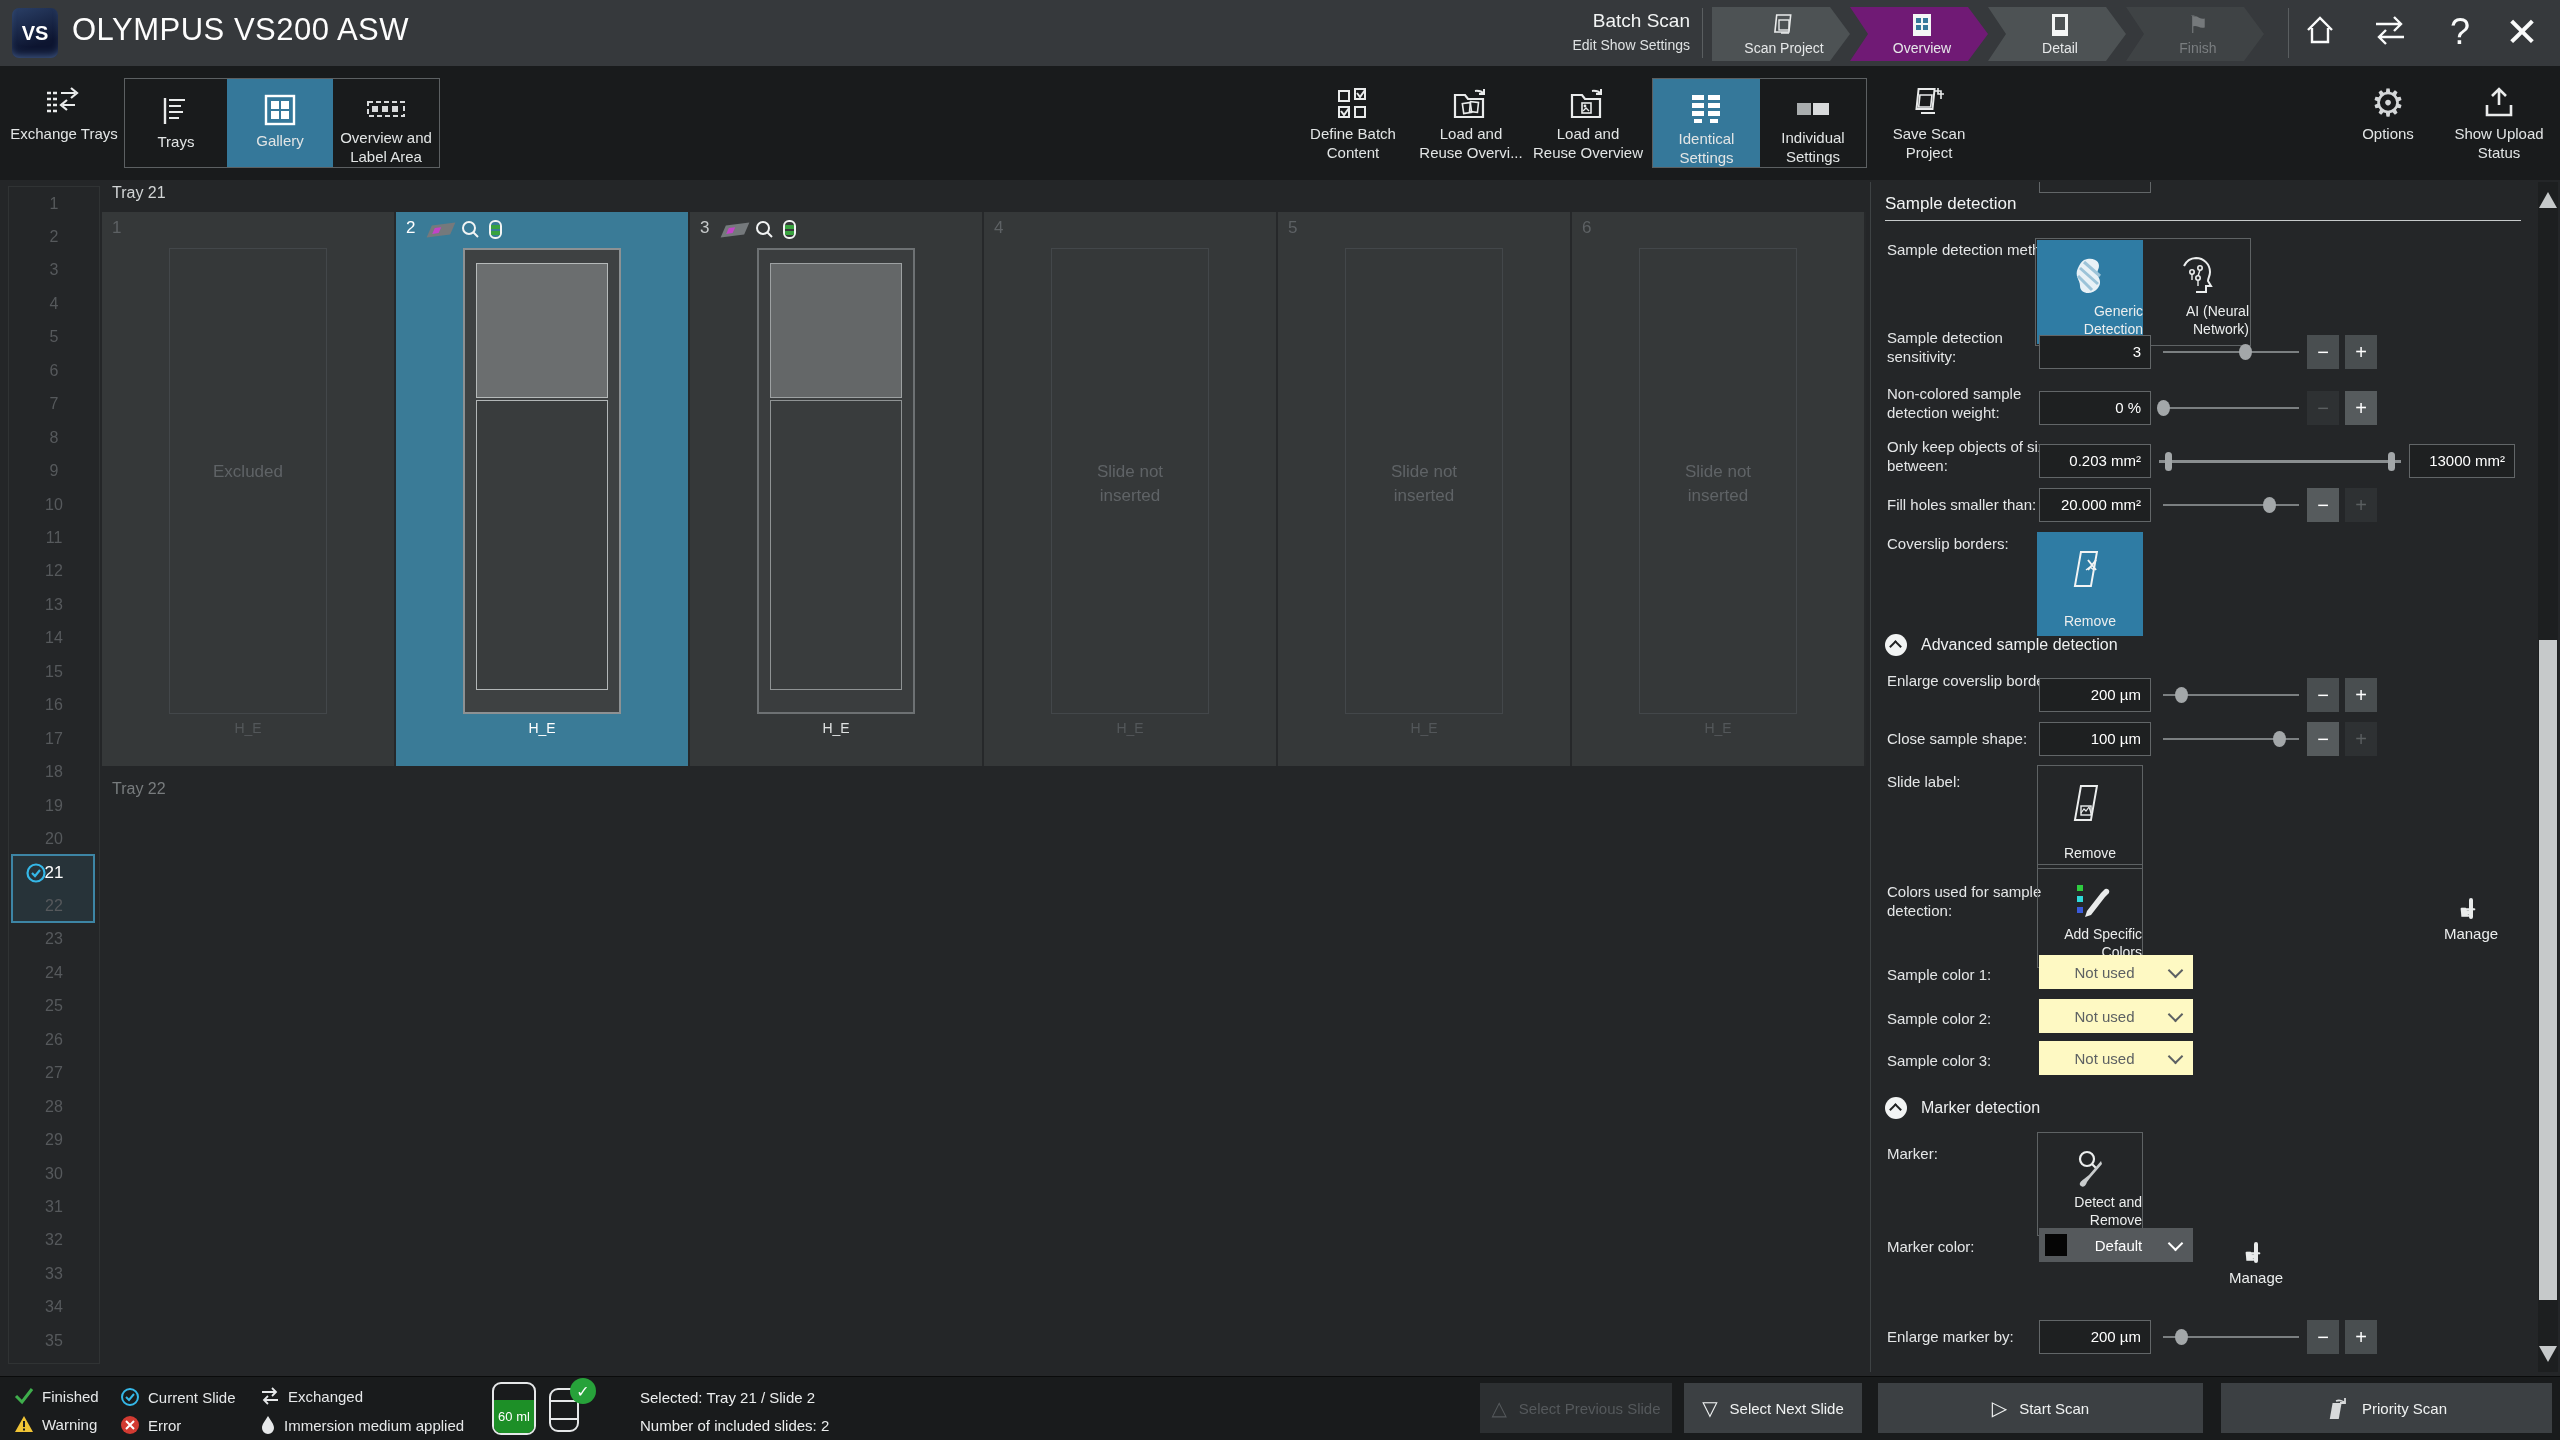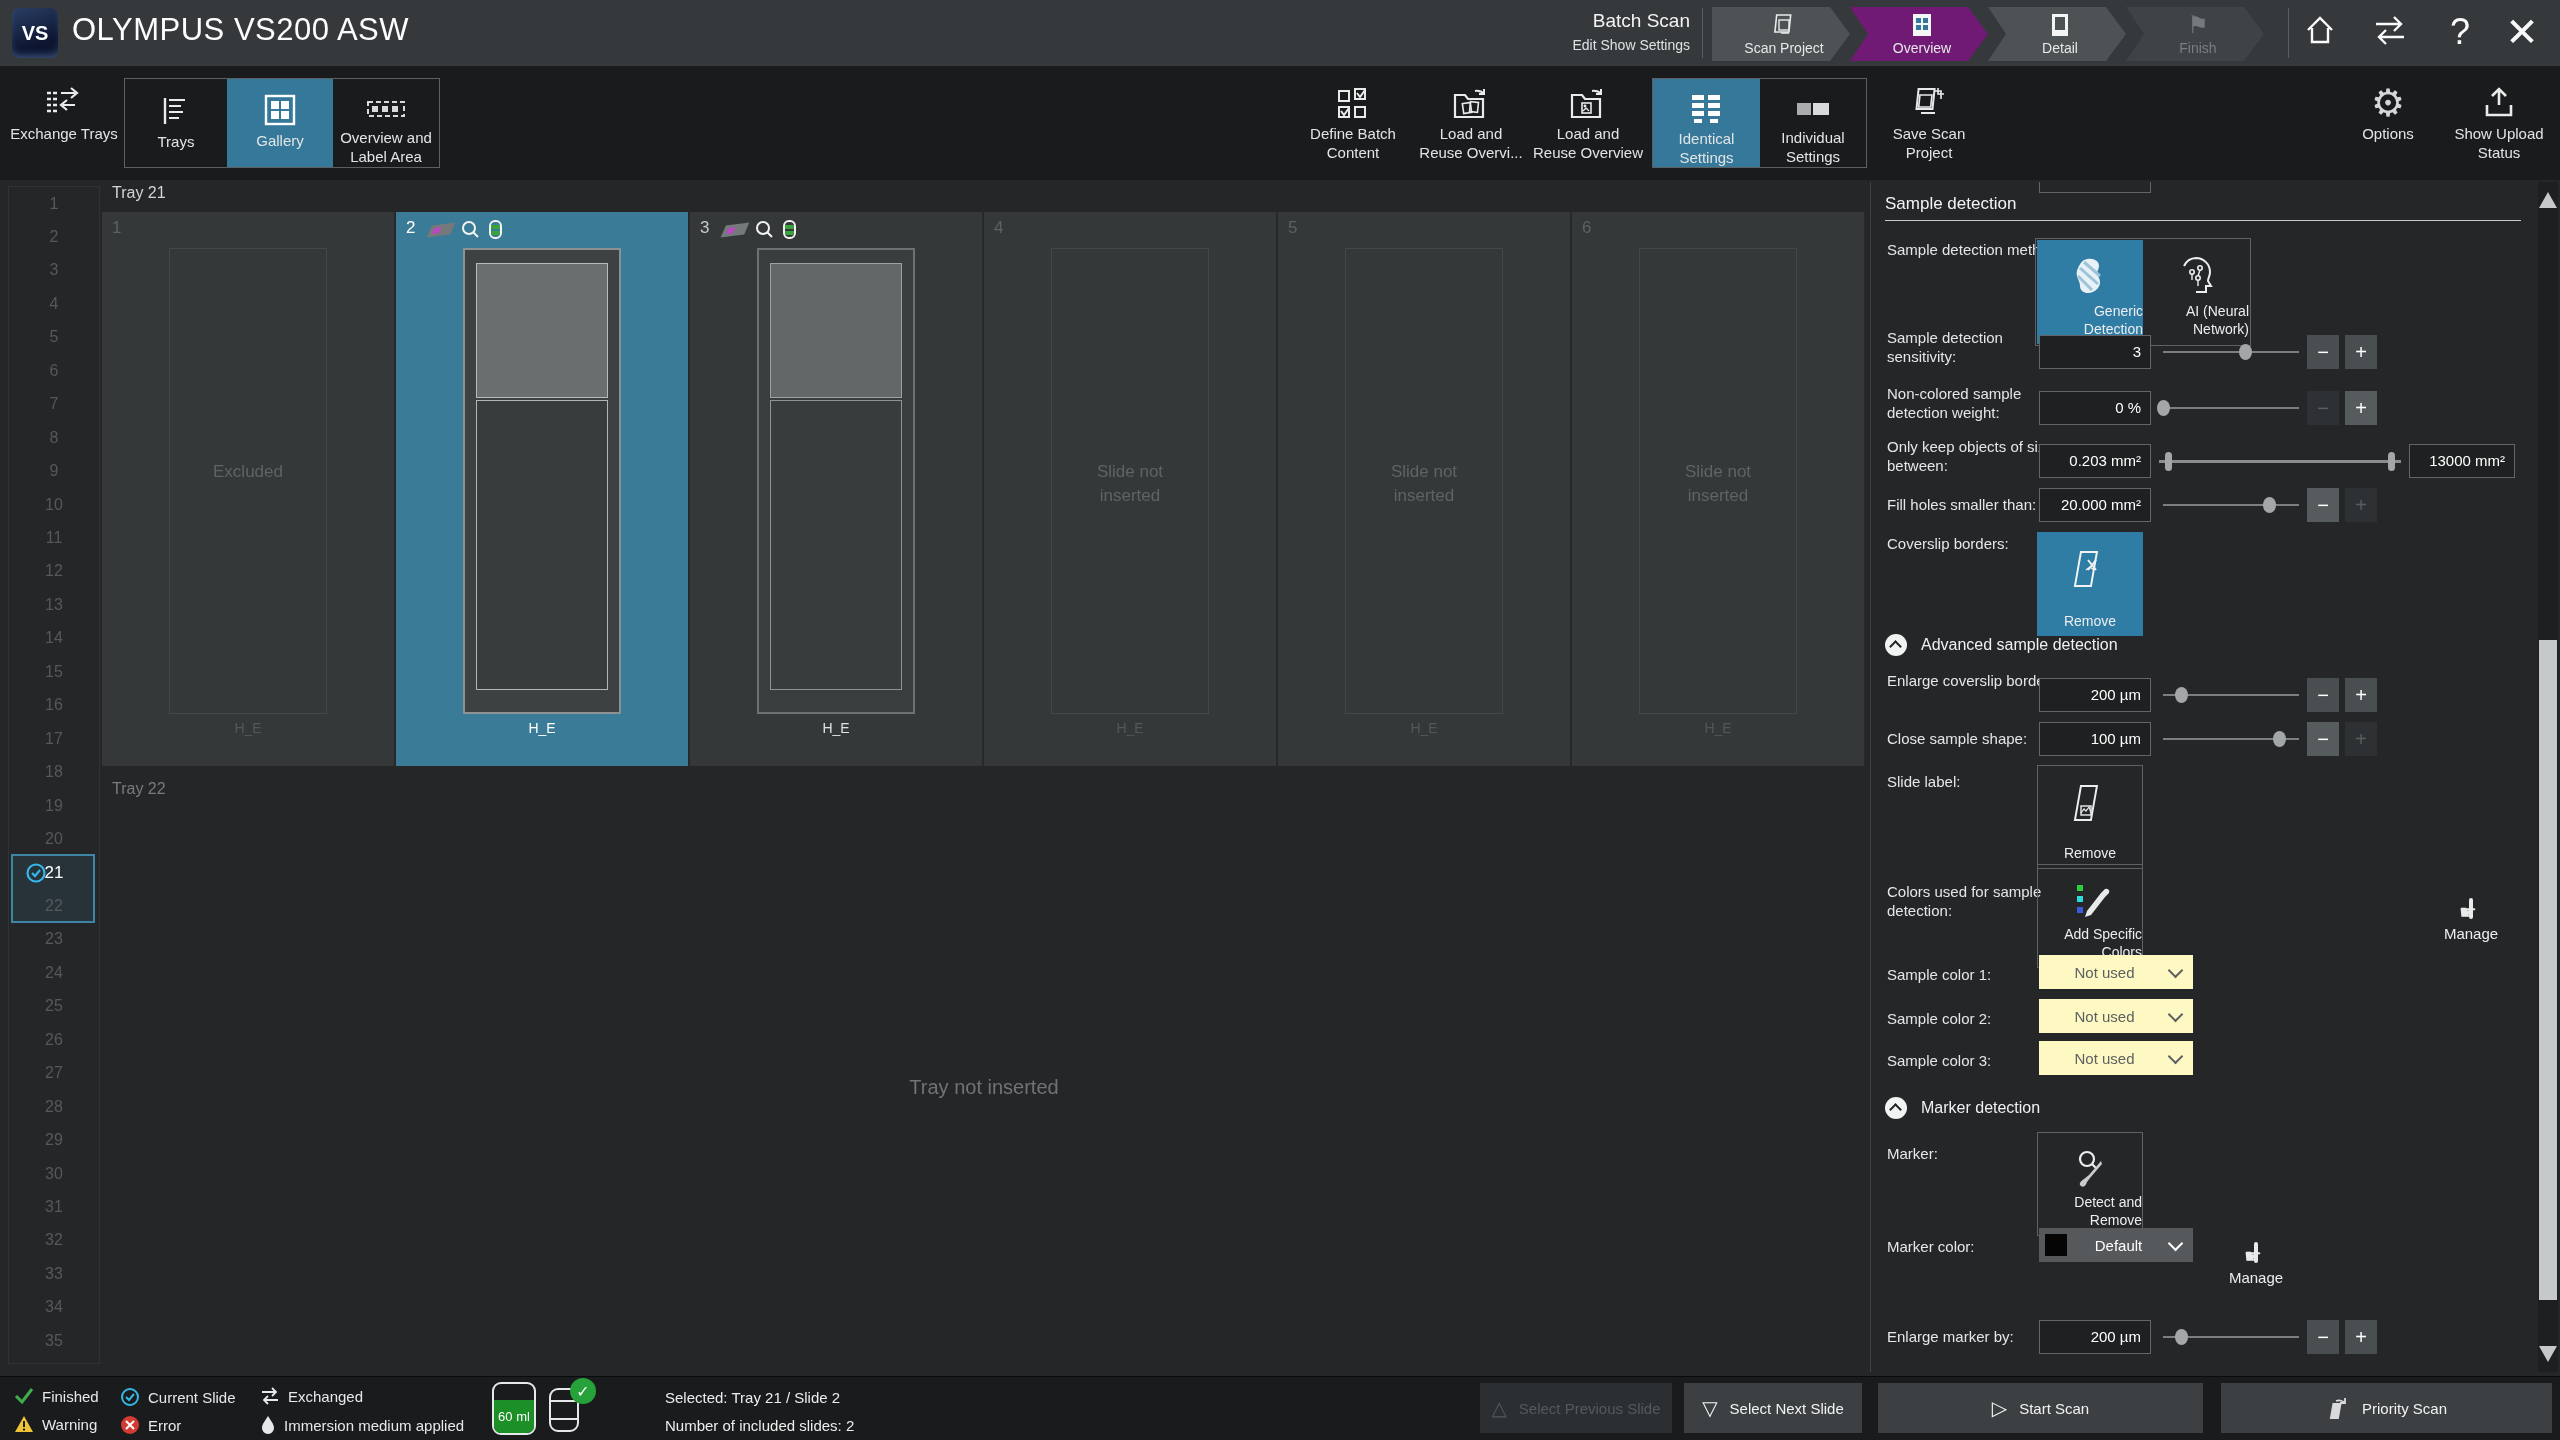--- a/index.html
+++ b/index.html
@@ -117,21 +117,21 @@
   
   .scrollbar{position:absolute;left:2538px;top:182px;width:20px;height:1190px;background:#1d1f20;}
   .sarrow{position:absolute;left:1px;width:0;height:0;border-left:9px solid transparent;border-right:9px solid transparent;cursor:pointer;}
   .sarrow.up{top:10px;border-bottom:16px solid #c6c9ca;}
   .sarrow.down{bottom:10px;border-top:16px solid #c6c9ca;}
   .sthumb{position:absolute;left:1px;top:458px;width:18px;height:660px;background:#c6c9ca;cursor:grab;}
 
   
   .statusbar{position:absolute;left:0;top:1376px;width:2560px;height:64px;background:#191b1c;border-top:1px solid #0a0b0b;box-sizing:border-box;}
   .legenditem{position:absolute;display:flex;align-items:center;gap:8px;font-size:15px;color:#e6e8e9;}
-  .seltext{position:absolute;font-size:15px;color:#eceeee;margin-left:25px;}
+  .seltext{position:absolute;font-size:15px;color:#eceeee;}
   .bbtn{position:absolute;top:6px;height:50px;background:#3c4043;display:flex;align-items:center;justify-content:center;gap:12px;
         font-size:15px;color:#f0f2f2;cursor:pointer;}
   .bbtn.disabled{background:#2c2f31;color:#55595c;cursor:default;}
   .tri{font-size:20px;line-height:20px;}
   .bottle{position:absolute;left:492px;top:5px;width:44px;height:53px;border:2px solid #e6e8e9;border-radius:9px;box-sizing:border-box;overflow:hidden;}
   .bottle .fill{position:absolute;left:0;bottom:0;width:100%;height:68%;background:#1d8f27;display:flex;align-items:center;justify-content:center;
         font-size:13px;color:#fff;}
   .holder{position:absolute;left:549px;top:11px;width:30px;height:44px;border:2px solid #e6e8e9;border-radius:9px;box-sizing:border-box;}
   .holder::before,.holder::after{content:"";position:absolute;left:0;width:100%;height:2px;background:#e6e8e9;}
   .holder::before{top:10px;} .holder::after{bottom:10px;}
@@ -523,23 +523,20 @@
       </div>
       <div class="cell " style="left: 1470px;">
         <span class="cellnum">6</span>
         <div class="faintslide"></div>
         <div class="cellmsg">Slide not inserted</div>
         <div class="he">H_E</div>
       </div>
     </div>
 
   <div class="traytitle" style="left:112px;top:780px;color:#787c7e">Tray 22</div>
-  <div class="tray22area">
-    <div class="traymsg">Tray not inserted</div>
-  </div>
 
   <div class="panel">
     <div class="pfrag"></div>
     <div class="phead" style="top:12px">Sample detection</div>
     <div class="pline" style="top:38px"></div>
 
     <div class="plabel" style="top:58px">Sample detection method:</div>
     <div class="methodgroup" style="top:56px"></div>
     <div class="iconbtn blue" style="left:166px;top:58px">
       <span class="bicon">

